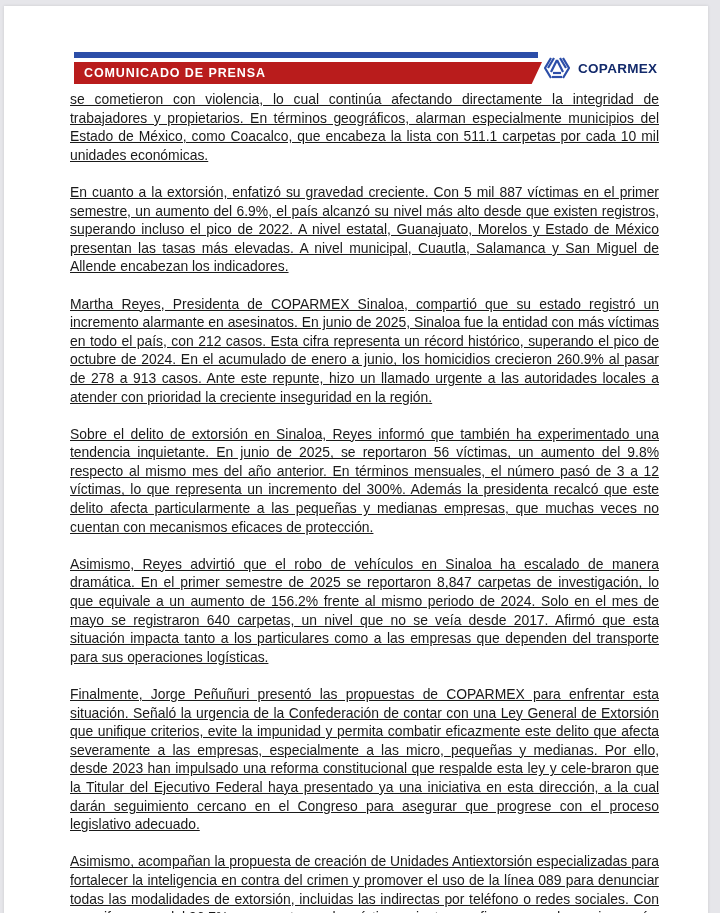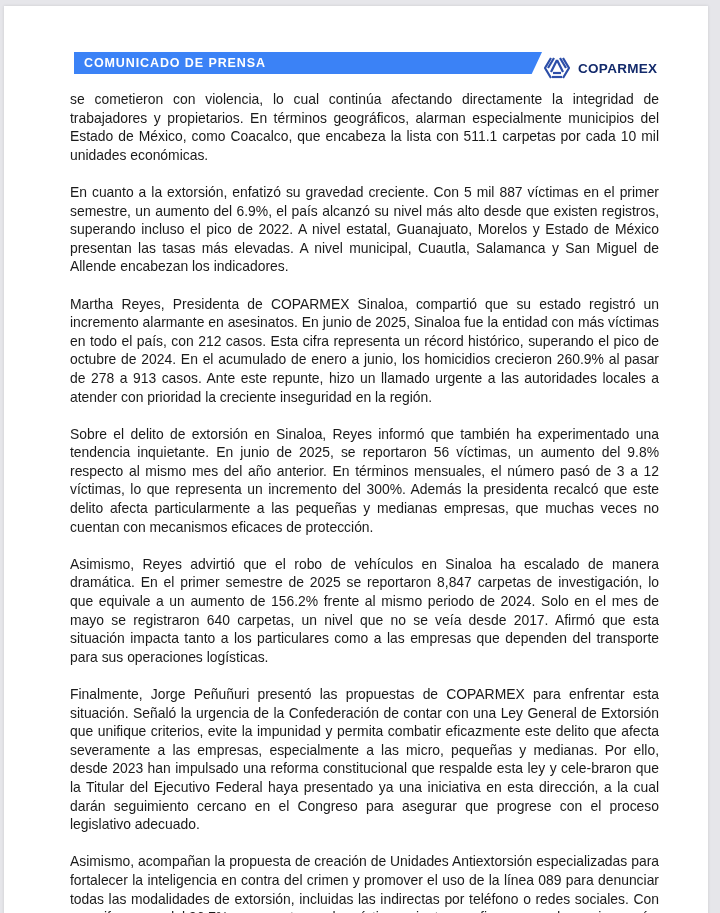--- a/index.html
+++ b/index.html
@@ -34,24 +34,24 @@
       position: absolute;
       left: 0;
       top: 0;
       width: 464px;
       height: 6px;
       background: #2c4ea8;
     }
     .bar-main {
       position: absolute;
       left: 0;
-      top: 0;
+      top: 10px;
       width: 468px;
       height: 22px;
-      background: #3b82f6;
+      background: #b91c1c;
       clip-path: polygon(0 0, 100% 0, 97.8% 100%, 0 100%);
     }
     .bar-main span {
       position: absolute;
       left: 10px;
       top: 4px;
       color: #ffffff;
       font-weight: bold;
       font-size: 12.5px;
       letter-spacing: 0.9px;
@@ -78,20 +78,21 @@
       left: 66px;
       top: 84px;
       width: 589px;
       color: #1a1a1a;
       font-size: 13.9px;
       line-height: 18.6px;
       text-align: justify;
     }
     .content p {
       margin: 0 0 18.6px 0;
+      text-decoration: underline;
     }
   </style>
 </head>
 <body>
 
 <div class="page">
   <div class="header">
     <div class="bar-top"></div>
     <div class="bar-main">
       <span>COMUNICADO DE PRENSA</span>

